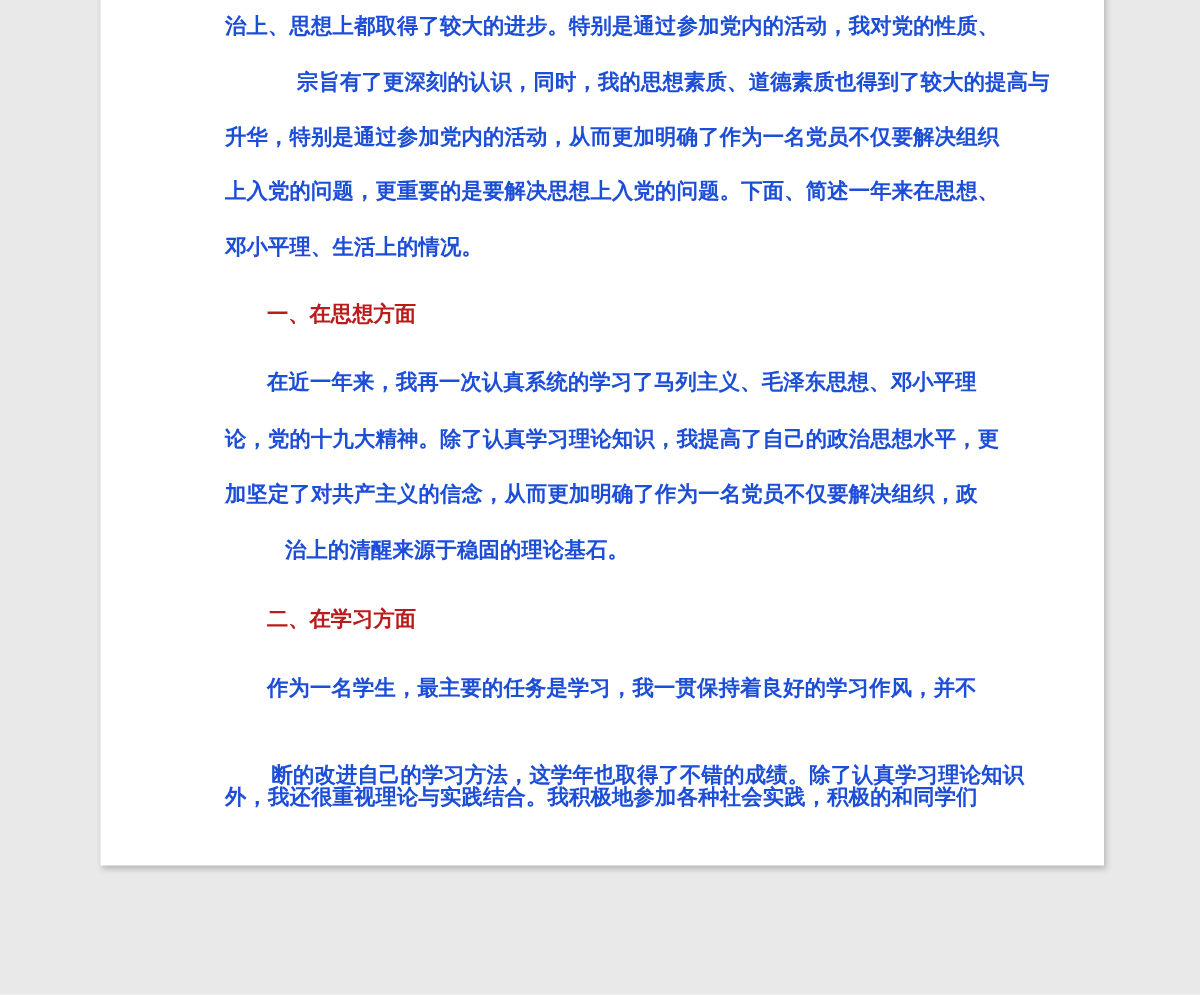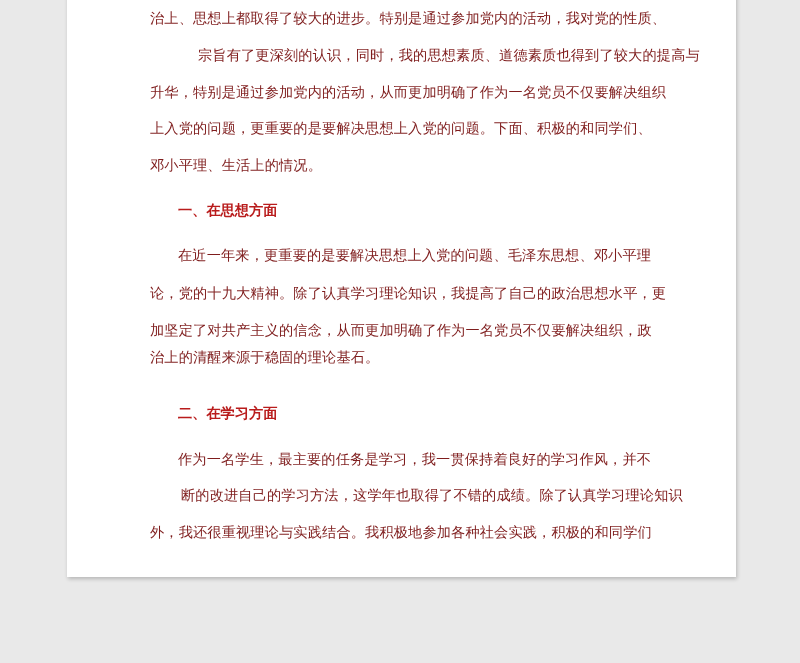--- a/index.html
+++ b/index.html
@@ -29,21 +29,22 @@
   }
   .line {
     position: absolute;
     left: 0;
     width: 500px;
     height: 20px;
     font-size: 14.2px;
     line-height: 20px;
     white-space: nowrap;
     letter-spacing: 0.15px;
-    color: #7f1d1d;
+    color: #1d4ed8;
+    font-weight: bold;
   }
   .line.indent {
     padding-left: 28px;
     width: 472px;
   }
   .heading {
     position: absolute;
     left: 28px;
     height: 20px;
     font-size: 14.2px;
@@ -55,27 +56,27 @@
 </style>
 </head>
 <body>
 
 <div class="page">
   <div class="content">
 
     <div class="line" style="top:18px;">治上、思想上都取得了较大的进步。特别是通过参加党内的活动，我对党的性质、</div>
     <div class="line" style="top:55px;margin-left:48px;">宗旨有了更深刻的认识，同时，我的思想素质、道德素质也得到了较大的提高与</div>
     <div class="line" style="top:92px;">升华，特别是通过参加党内的活动，从而更加明确了作为一名党员不仅要解决组织</div>
-    <div class="line" style="top:128px;">上入党的问题，更重要的是要解决思想上入党的问题。下面、积极的和同学们、</div>
+    <div class="line" style="top:128px;">上入党的问题，更重要的是要解决思想上入党的问题。下面、简述一年来在思想、</div>
     <div class="line" style="top:165px;">邓小平理、生活上的情况。</div>
 
     <div class="heading" style="top:210px;">一、在思想方面</div>
-    <div class="line indent" style="top:255px;">在近一年来，更重要的是要解决思想上入党的问题、毛泽东思想、邓小平理</div>
+    <div class="line indent" style="top:255px;">在近一年来，我再一次认真系统的学习了马列主义、毛泽东思想、邓小平理</div>
     <div class="line" style="top:293px;">论，党的十九大精神。除了认真学习理论知识，我提高了自己的政治思想水平，更</div>
     <div class="line" style="top:330px;">加坚定了对共产主义的信念，从而更加明确了作为一名党员不仅要解决组织，政</div>
-    <div class="line" style="top:357px;">治上的清醒来源于稳固的理论基石。</div>
+    <div class="line" style="top:367px;margin-left:40px;">治上的清醒来源于稳固的理论基石。</div>
 
     <div class="heading" style="top:413px;">二、在学习方面</div>
     <div class="line indent" style="top:459px;">作为一名学生，最主要的任务是学习，我一贯保持着良好的学习作风，并不</div>
-    <div class="line" style="top:495px;padding-left:31px;">断的改进自己的学习方法，这学年也取得了不错的成绩。除了认真学习理论知识</div>
+    <div class="line" style="top:517px;padding-left:31px;">断的改进自己的学习方法，这学年也取得了不错的成绩。除了认真学习理论知识</div>
     <div class="line" style="top:532px;">外，我还很重视理论与实践结合。我积极地参加各种社会实践，积极的和同学们</div>
   </div>
 </div>
 
 </body></html>

